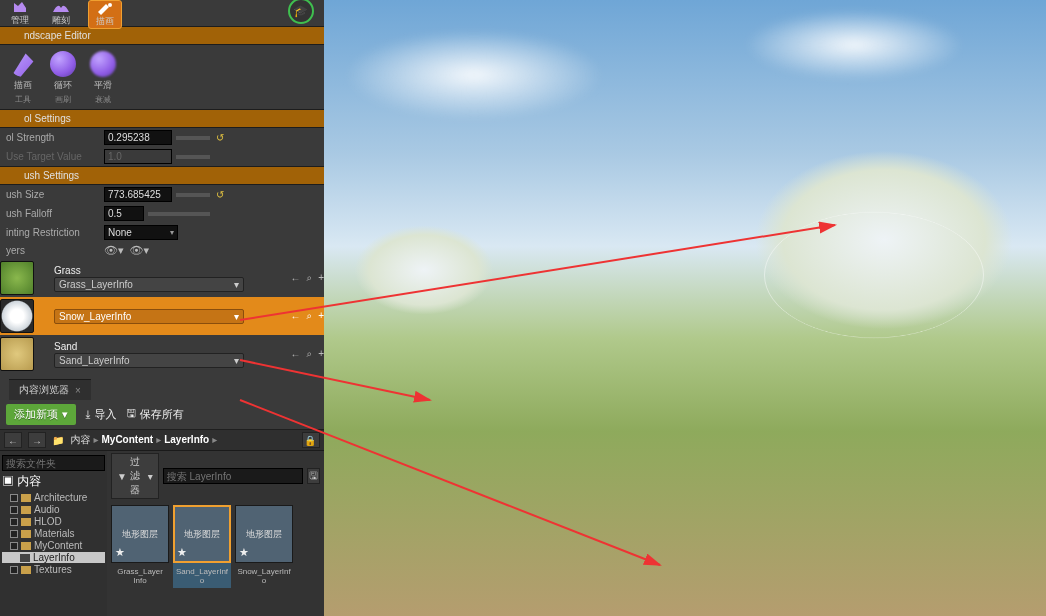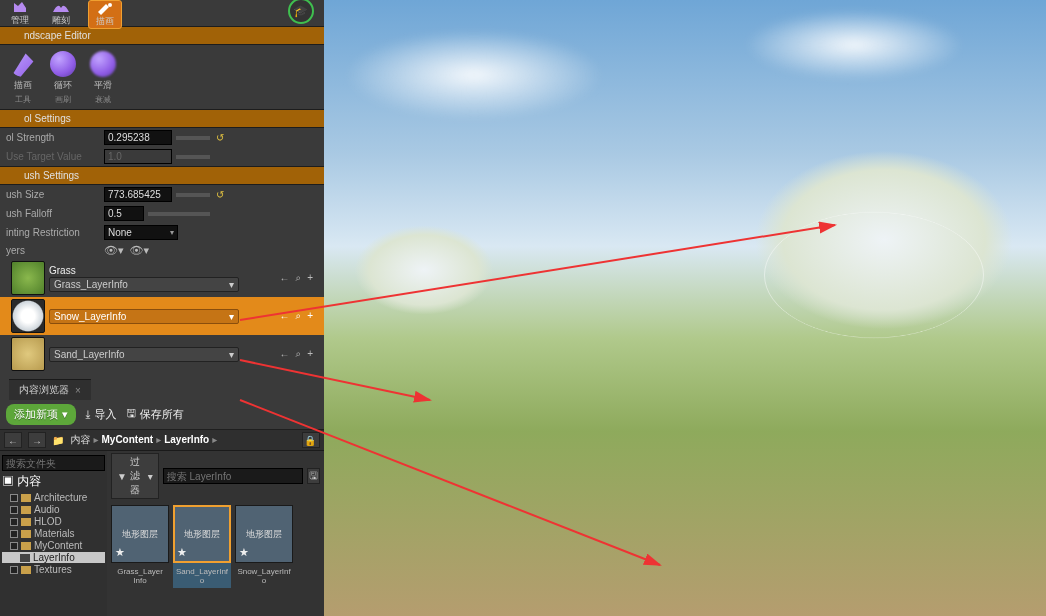--- a/index.html
+++ b/index.html
@@ -35,41 +35,41 @@
   .prop-row .lbl { width:92px; color:#aaa; }
   .prop-row.disabled .lbl, .prop-row.disabled input { color:#666; }
   .num-input { width:68px; height:15px; background:#111; border:1px solid #000; color:#ddd; font-size:10px; padding:0 3px; }
   .num-input.dis { background:#3a3a3a; color:#666; }
   .slider-track { width:34px; height:4px; background:#555; position:relative; margin-left:-2px;}
   .reset { color:#e0c040; font-size:10px; }
   .combo { width:74px; height:15px; background:#111; border:1px solid #000; color:#ddd; display:flex; align-items:center; padding:0 3px; justify-content:space-between; }
   .combo .caret { font-size:8px; color:#999; }
 
   
-  .layer { display:flex; align-items:center; gap:4px; padding:2px 11px; }
+  .layer { display:flex; align-items:center; gap:20px; padding:2px 0; }
   .layer.selected { background:#e38a1a; }
   .layer .thumb { width:34px; height:34px; border:1px solid #111; border-radius:2px; }
   .th-grass { background: radial-gradient(circle,#8ab84d,#4f7f2a); }
   .th-snow  { background: radial-gradient(circle,#ffffff 30%,#cfd6dc 65%,#2a2a2a 70%); }
   .th-sand  { background: radial-gradient(circle,#e0c97e,#b89b4f); }
   .layer .stack { flex:1; display:flex; flex-direction:column; gap:1px; }
   .layer .name { font-size:10px; color:#eee; }
   .layer.selected .name { color:#fff }
   .layer .info { height:15px; background:#444; border:1px solid #222; width:190px; color:#ccc; padding:0 4px; display:flex; align-items:center; justify-content:space-between; border-radius:2px; }
   .layer.selected .info { background:#c57415; border-color:#8a4e0c; color:#fff; }
   .layer .icons { display:flex; gap:6px; }
   .layer .icons span { color:#bbb; cursor:pointer; }
   .layer.selected .icons span { color:#fff; }
 
   
   .cb-tab { background:#3a3a3a; display:flex; }
   .cb-tab .tab { background:#2f2f2f; padding:3px 10px; border-top:1px solid #1a1a1a; display:flex; align-items:center; gap:6px;margin-left:9px; }
   .cb-tab .tab .x { color:#888; }
   .cb-toolbar { background:#3a3a3a; display:flex; align-items:center; gap:10px; padding:4px 6px; border-bottom:1px solid #1f1f1f; }
-  .add-btn { background:#5da73a; color:#fff; padding:3px 8px; border-radius:8px; display:flex; align-items:center; gap:4px; font-size:11px; text-shadow:0 1px 0 rgba(0,0,0,.4); }
+  .add-btn { background:#5da73a; color:#fff; padding:3px 8px; border-radius:2px; display:flex; align-items:center; gap:4px; font-size:11px; text-shadow:0 1px 0 rgba(0,0,0,.4); }
   .tb-link { color:#eee; font-size:11px; display:flex; align-items:center; gap:4px; }
 
   .path-bar { background:#2f2f2f; display:flex; align-items:center; padding:2px 4px; gap:6px; border-bottom:1px solid #1a1a1a; }
   .path-btn { width:18px; height:16px; background:#3d3d3d; border:1px solid #222; color:#ccc; display:flex; align-items:center; justify-content:center; font-size:10px; }
   .crumb { color:#ddd; font-size:10px; }
   .crumb b { color:#fff; }
   .crumb .sep { color:#888; margin:0 3px; }
 
   .cb-body { flex:1; display:flex; min-height:0; }
   .tree { width:128px; background:#303030; padding:4px 2px; overflow:hidden; display:flex; flex-direction:column; gap:1px; }
@@ -214,20 +214,21 @@
       <div class="icons">
         <span>←</span>
         <span>⌕</span>
         <span>+</span>
       </div>
     </div>
 
     <div class="layer">
       <div class="thumb th-sand"></div>
       <div class="stack">
+        <span class="name">Sand</span>
         <div class="info">
           <span>Sand_LayerInfo</span>
           <span class="caret">▾</span>
         </div>
       </div>
       <div class="icons">
         <span>←</span>
         <span>⌕</span>
         <span>+</span>
       </div>

